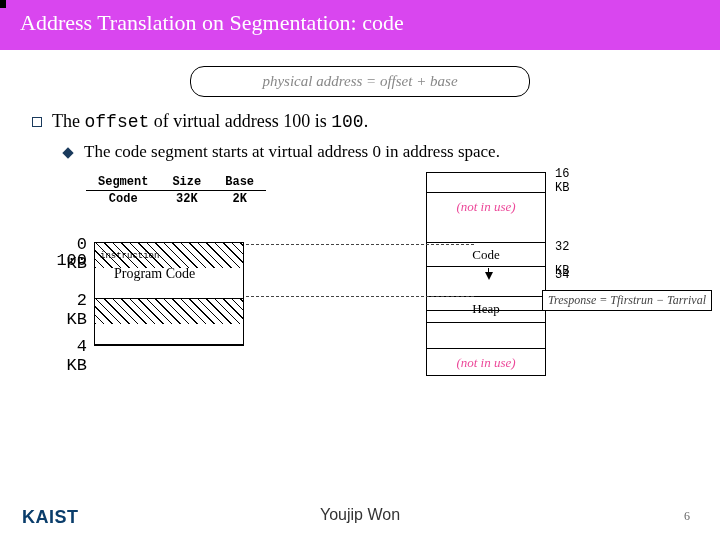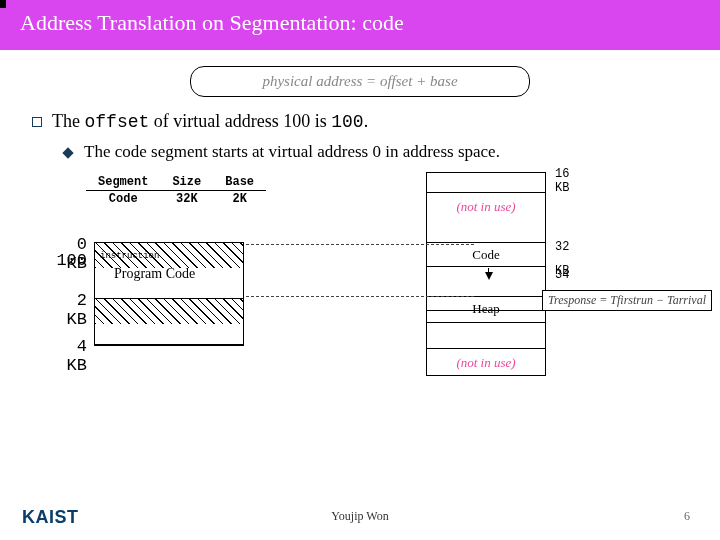--- a/index.html
+++ b/index.html
@@ -128,22 +128,22 @@
     font-style:italic;
     font-size:12px;
     color:#444;
     font-family:Georgia,serif;
   }
   .footer-name {
     position:absolute;
     bottom:16px;
     left:0; right:0;
     text-align:center;
-    font-size:12px;
-    font-family:Liberation Serif, serif;
+    font-size:16px;
+    font-family:Liberation Sans, sans-serif;
     color:#333;
   }
   .page-num {
     position:absolute;
     right:30px; bottom:16px;
     font-size:12px;
     color:#666;
   }
   .logo {
     position:absolute;

